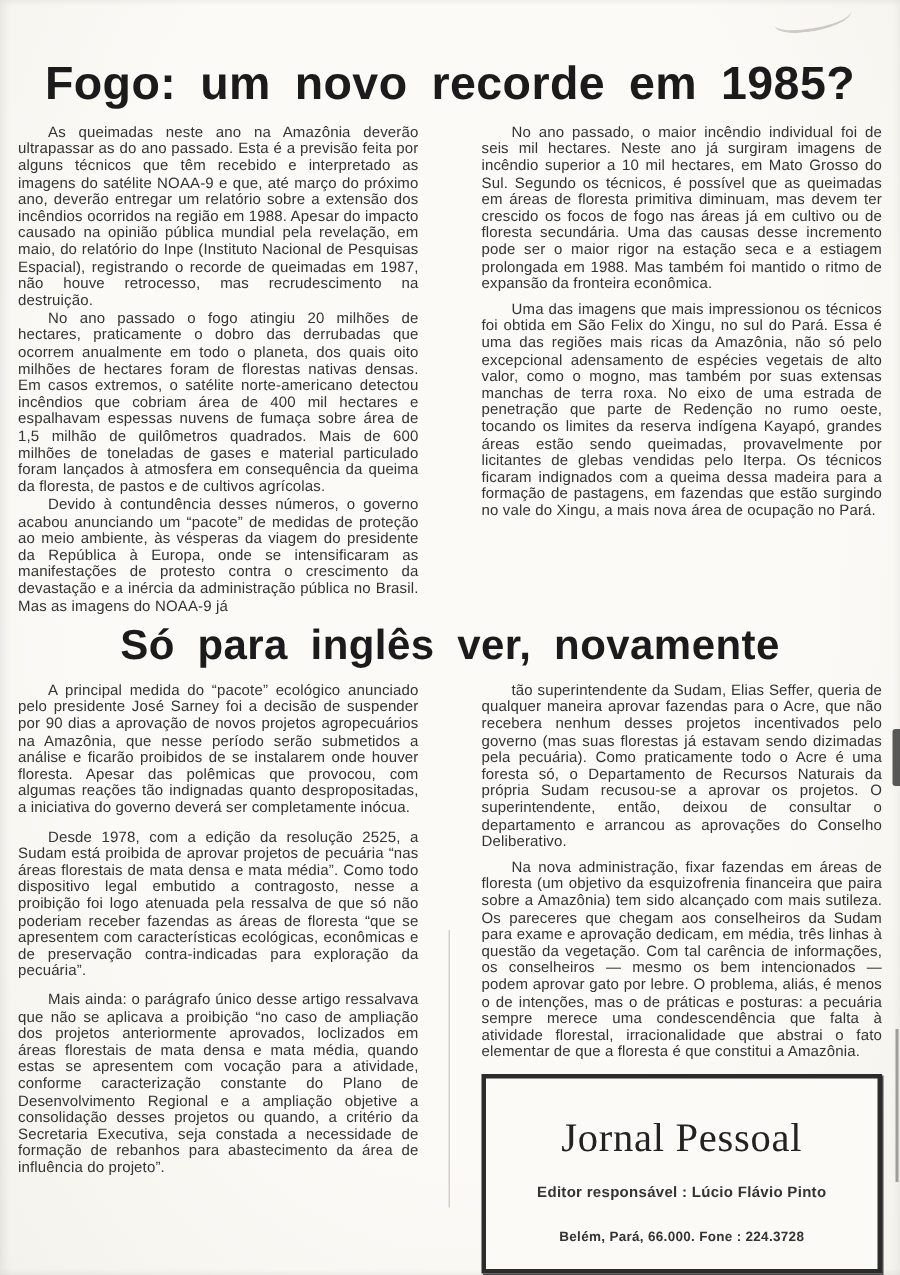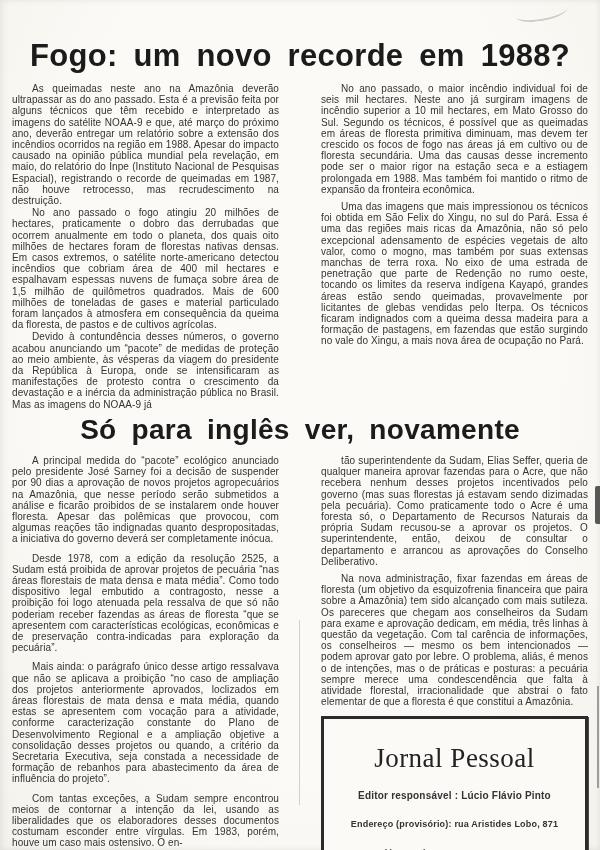--- a/index.html
+++ b/index.html
@@ -72,52 +72,50 @@
 </head>
 <body>
 
 <div class="page">
 
   <div class="artifact pencil-mark"></div>
   <div class="artifact edge-bar-right"></div>
   <div class="artifact edge-line-right"></div>
   <div class="artifact gutter-shadow"></div>
 
-  <h1 class="headline headline1">Fogo: um novo recorde em 1988?</h1>
+  <h1 class="headline headline1">Fogo: um novo recorde em 1985?</h1>
 
   <div class="columns">
     <div class="col tight">
         <p>As queimadas neste ano na Amazônia deverão ultrapassar as do ano passado. Esta é a previsão feita por alguns técnicos que têm recebido e interpretado as imagens do satélite NOAA-9 e que, até março do próximo ano, deverão entregar um relatório sobre a extensão dos incêndios ocorridos na região em 1988. Apesar do impacto causado na opinião pública mundial pela revelação, em maio, do relatório do Inpe (Instituto Nacional de Pesquisas Espacial), registrando o recorde de queimadas em 1987, não houve retrocesso, mas recrudescimento na destruição.</p>
         <p>No ano passado o fogo atingiu 20 milhões de hectares, praticamente o dobro das derrubadas que ocorrem anualmente em todo o planeta, dos quais oito milhões de hectares foram de florestas nativas densas. Em casos extremos, o satélite norte-americano detectou incêndios que cobriam área de 400 mil hectares e espalhavam espessas nuvens de fumaça sobre área de 1,5 milhão de quilômetros quadrados. Mais de 600 milhões de toneladas de gases e material particulado foram lançados à atmosfera em consequência da queima da floresta, de pastos e de cultivos agrícolas.</p>
         <p>Devido à contundência desses números, o governo acabou anunciando um “pacote” de medidas de proteção ao meio ambiente, às vésperas da viagem do presidente da República à Europa, onde se intensificaram as manifestações de protesto contra o crescimento da devastação e a inércia da administração pública no Brasil. Mas as imagens do NOAA-9 já</p>
       </div>
     <div class="col spaced">
         <p>No ano passado, o maior incêndio individual foi de seis mil hectares. Neste ano já surgiram imagens de incêndio superior a 10 mil hectares, em Mato Grosso do Sul. Segundo os técnicos, é possível que as queimadas em áreas de floresta primitiva diminuam, mas devem ter crescido os focos de fogo nas áreas já em cultivo ou de floresta secundária. Uma das causas desse incremento pode ser o maior rigor na estação seca e a estiagem prolongada em 1988. Mas também foi mantido o ritmo de expansão da fronteira econômica.</p>
         <p>Uma das imagens que mais impressionou os técnicos foi obtida em São Felix do Xingu, no sul do Pará. Essa é uma das regiões mais ricas da Amazônia, não só pelo excepcional adensamento de espécies vegetais de alto valor, como o mogno, mas também por suas extensas manchas de terra roxa. No eixo de uma estrada de penetração que parte de Redenção no rumo oeste, tocando os limites da reserva indígena Kayapó, grandes áreas estão sendo queimadas, provavelmente por licitantes de glebas vendidas pelo Iterpa. Os técnicos ficaram indignados com a queima dessa madeira para a formação de pastagens, em fazendas que estão surgindo no vale do Xingu, a mais nova área de ocupação no Pará.</p>
       </div>
   </div>
 
   <h1 class="headline headline2">Só para inglês ver, novamente</h1>
 
   <div class="columns">
     <div class="col gapped">
         <p>A principal medida do “pacote” ecológico anunciado pelo presidente José Sarney foi a decisão de suspender por 90 dias a aprovação de novos projetos agropecuários na Amazônia, que nesse período serão submetidos a análise e ficarão proibidos de se instalarem onde houver floresta. Apesar das polêmicas que provocou, com algumas reações tão indignadas quanto despropositadas, a iniciativa do governo deverá ser completamente inócua.</p>
         <p>Desde 1978, com a edição da resolução 2525, a Sudam está proibida de aprovar projetos de pecuária “nas áreas florestais de mata densa e mata média”. Como todo dispositivo legal embutido a contragosto, nesse a proibição foi logo atenuada pela ressalva de que só não poderiam receber fazendas as áreas de floresta “que se apresentem com características ecológicas, econômicas e de preservação contra-indicadas para exploração da pecuária”.</p>
         <p>Mais ainda: o parágrafo único desse artigo ressalvava que não se aplicava a proibição “no caso de ampliação dos projetos anteriormente aprovados, loclizados em áreas florestais de mata densa e mata média, quando estas se apresentem com vocação para a atividade, conforme caracterização constante do Plano de Desenvolvimento Regional e a ampliação objetive a consolidação desses projetos ou quando, a critério da Secretaria Executiva, seja constada a necessidade de formação de rebanhos para abastecimento da área de influência do projeto”.</p>
-        <p>Com tantas exceções, a Sudam sempre encontrou meios de contornar a intenção da lei, usando as liberalidades que os elaboradores desses documentos costumam esconder entre vírgulas. Em 1983, porém, houve um caso mais ostensivo. O en-</p>
       </div>
     <div class="col spaced">
       <div>
           <p>tão superintendente da Sudam, Elias Seffer, queria de qualquer maneira aprovar fazendas para o Acre, que não recebera nenhum desses projetos incentivados pelo governo (mas suas florestas já estavam sendo dizimadas pela pecuária). Como praticamente todo o Acre é uma foresta só, o Departamento de Recursos Naturais da própria Sudam recusou-se a aprovar os projetos. O superintendente, então, deixou de consultar o departamento e arrancou as aprovações do Conselho Deliberativo.</p>
           <p>Na nova administração, fixar fazendas em áreas de floresta (um objetivo da esquizofrenia financeira que paira sobre a Amazônia) tem sido alcançado com mais sutileza. Os pareceres que chegam aos conselheiros da Sudam para exame e aprovação dedicam, em média, três linhas à questão da vegetação. Com tal carência de informações, os conselheiros — mesmo os bem intencionados — podem aprovar gato por lebre. O problema, aliás, é menos o de intenções, mas o de práticas e posturas: a pecuária sempre merece uma condescendência que falta à atividade florestal, irracionalidade que abstrai o fato elementar de que a floresta é que constitui a Amazônia.</p>
         </div>
       <div class="masthead">
         <div class="masthead-title">Jornal Pessoal</div>
         <div class="masthead-lines">
             <p>Editor responsável : Lúcio Flávio Pinto</p>
-            <p>Endereço (provisório): rua Aristides Lobo, 871</p>
             <p>Belém, Pará, 66.000. Fone : 224.3728</p>
           </div>
       </div>
     </div>
   </div>
 
 </div>
 
 </body></html>

